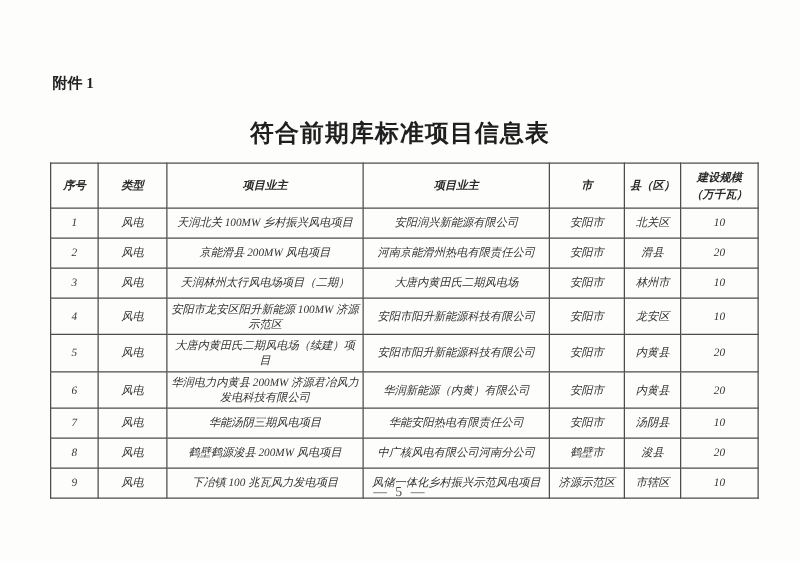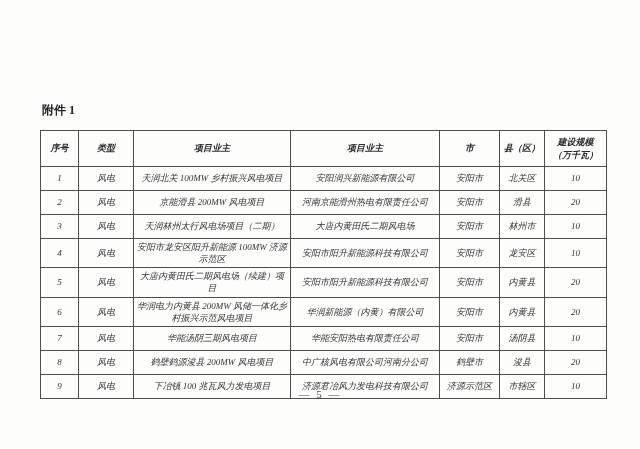--- a/index.html
+++ b/index.html
@@ -16,21 +16,20 @@
     color: #2e2e2e;
     overflow: hidden;
   }
   .attachment {
     position: absolute;
     left: 42px;
     top: 58px;
     font-size: 12px;
     font-weight: bold;
     color: #222;
-    margin-top: 44px;
   }
   .doc-title {
     position: absolute;
     top: 94px;
     left: 0;
     width: 100%;
     text-align: center;
     font-size: 19px;
     font-weight: bold;
     letter-spacing: 1px;
@@ -79,20 +78,21 @@
     letter-spacing: 2px;
   }
 </style>
 </head>
 <body>
 
 <div class="page">
 
   <div class="attachment">附件 1</div>
 
+  <div class="doc-title">符合前期库标准项目信息表</div>
 
   <div class="table-wrap">
     <table class="project-table">
       <colgroup>
         <col style="width:38px">
         <col style="width:55px">
         <col style="width:157px">
         <col style="width:149px">
         <col style="width:60px">
         <col style="width:45px">
@@ -152,21 +152,21 @@
             <td>风电</td>
             <td>大唐内黄田氏二期风电场（续建）项目</td>
             <td>安阳市阳升新能源科技有限公司</td>
             <td>安阳市</td>
             <td>内黄县</td>
             <td>20</td>
           </tr>
           <tr>
             <td>6</td>
             <td>风电</td>
-            <td>华润电力内黄县 200MW 风储一体化乡村振兴示范风电项目</td>
+            <td>华润电力内黄县 200MW 济源君冶风力发电科技有限公司</td>
             <td>华润新能源（内黄）有限公司</td>
             <td>安阳市</td>
             <td>内黄县</td>
             <td>20</td>
           </tr>
           <tr>
             <td>7</td>
             <td>风电</td>
             <td>华能汤阴三期风电项目</td>
             <td>华能安阳热电有限责任公司</td>
@@ -180,21 +180,21 @@
             <td>鹤壁鹤源浚县 200MW 风电项目</td>
             <td>中广核风电有限公司河南分公司</td>
             <td>鹤壁市</td>
             <td>浚县</td>
             <td>20</td>
           </tr>
           <tr>
             <td>9</td>
             <td>风电</td>
             <td>下冶镇 100 兆瓦风力发电项目</td>
-            <td>济源君冶风力发电科技有限公司</td>
+            <td>风储一体化乡村振兴示范风电项目</td>
             <td>济源示范区</td>
             <td>市辖区</td>
             <td>10</td>
           </tr>
         </tbody>
     </table>
   </div>
 
   <div class="page-number">— 5 —</div>
 

